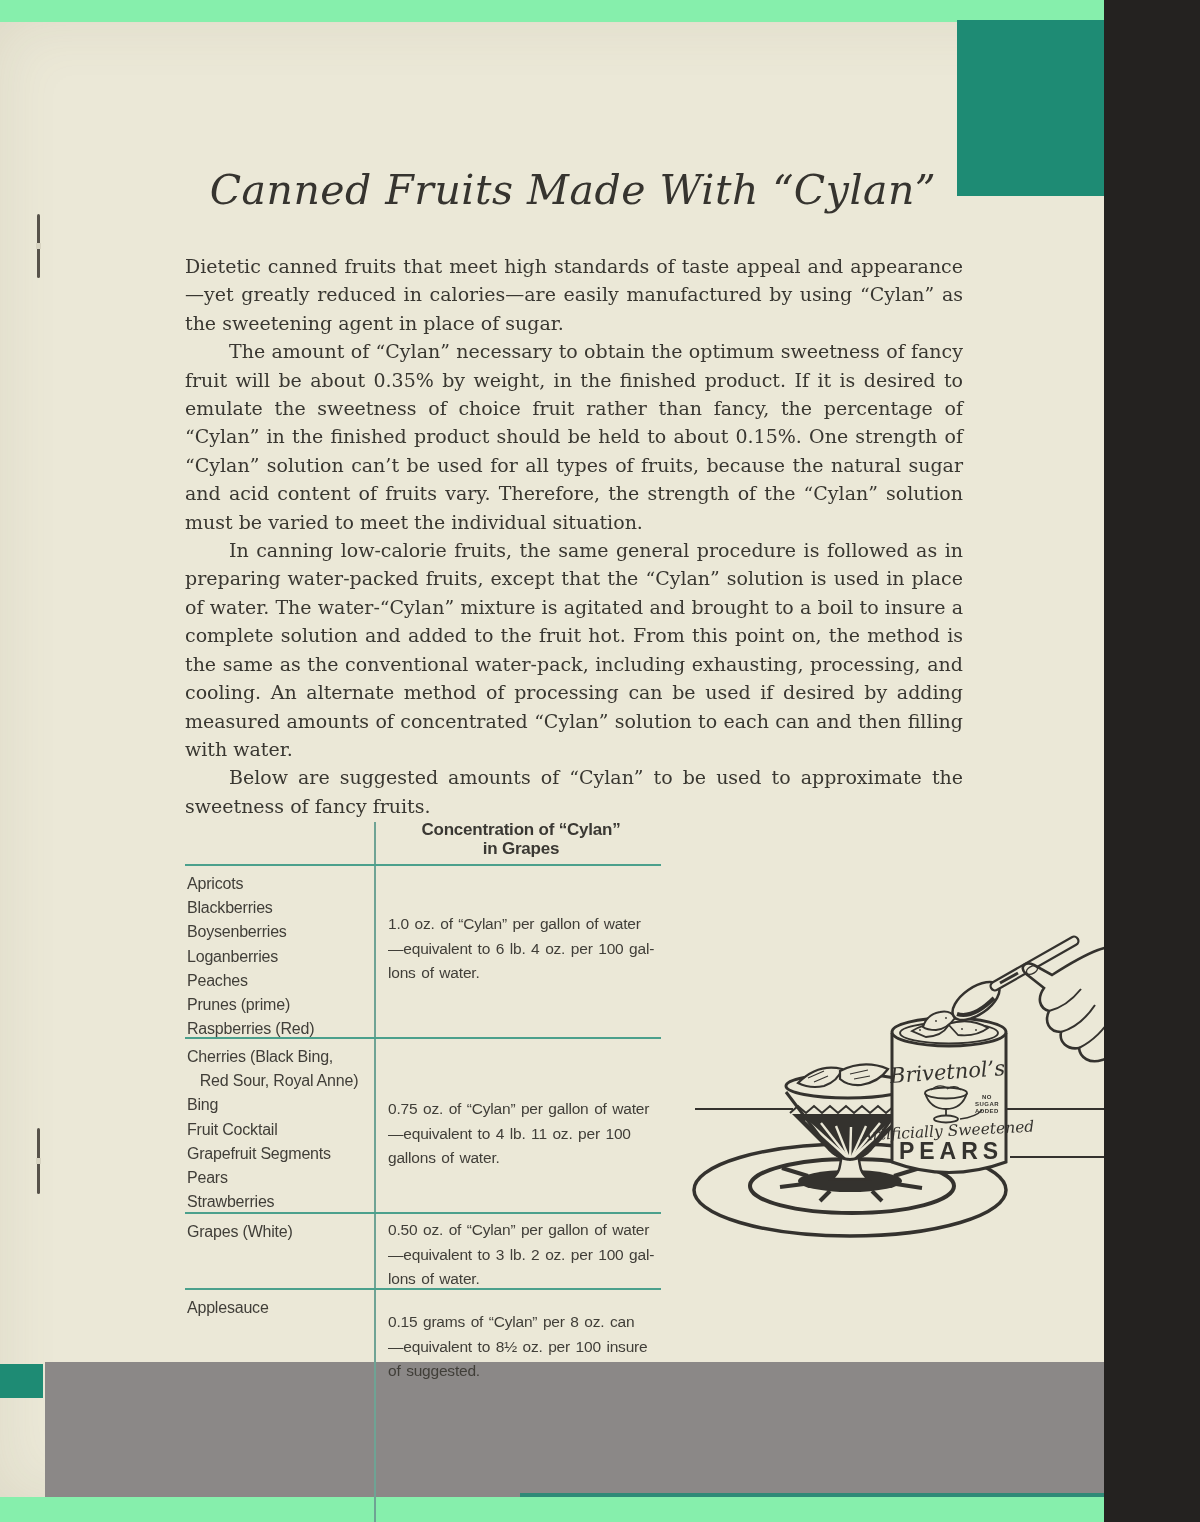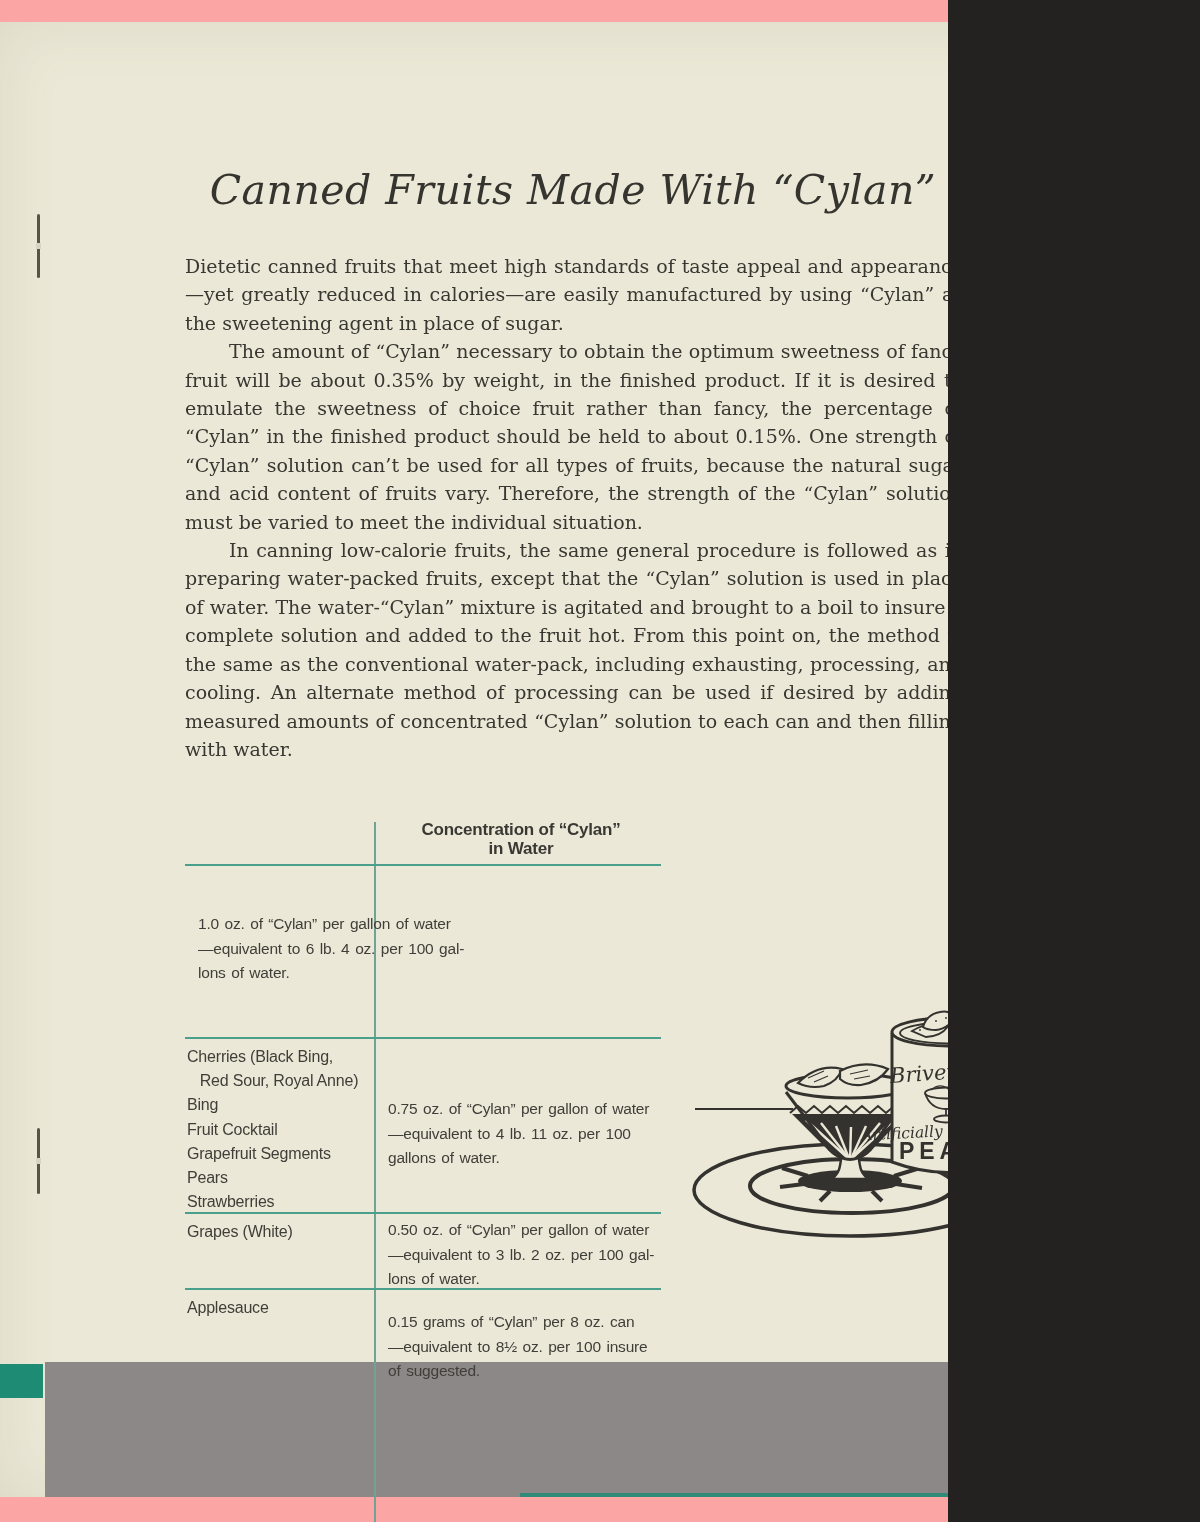--- a/index.html
+++ b/index.html
@@ -1,16 +1,16 @@
 <!DOCTYPE html>
 <html><head>
 <meta charset="utf-8">
 <style>
   html,body{margin:0;padding:0;background:#242220;}
-  .stage{position:relative;width:948px;height:1522px;background:#fca5a5;overflow:hidden;
+  .stage{position:relative;width:1104px;height:1522px;background:#86efac;overflow:hidden;
          font-family:"Liberation Sans",sans-serif;}
   
   .paper{position:absolute;left:0;top:22px;width:1176px;height:1475px;background:#ebe8d7;
          box-shadow:inset 0 0 60px rgba(120,115,80,0.12);}
   
   .teal-block-tr{position:absolute;left:957px;top:20px;width:219px;height:176px;}
   
   .teal-strip-bl{position:absolute;left:0;top:1364px;width:43px;height:34px;}
   .gray-bar{position:absolute;left:45px;top:1362px;width:1131px;height:135px;}
   .teal-edge-r{position:absolute;left:1168px;top:1328px;width:10px;height:169px;}
@@ -60,34 +60,44 @@
 
   <div class="staple" style="top:214px;height:64px;"></div>
   <div class="staple" style="top:1128px;height:66px;"></div>
 
   <div class="title">Canned Fruits Made With “Cylan”</div>
 
   <div class="body-text">
     <p>Dietetic canned fruits that meet high standards of taste appeal and appearance—yet greatly reduced in calories—are easily manufactured by using “Cylan” as the sweetening agent in place of sugar.</p>
     <p class="indent">The amount of “Cylan” necessary to obtain the optimum sweetness of fancy fruit will be about 0.35% by weight, in the finished product. If it is desired to emulate the sweetness of choice fruit rather than fancy, the percentage of “Cylan” in the finished product should be held to about 0.15%. One strength of “Cylan” solution can’t be used for all types of fruits, because the natural sugar and acid content of fruits vary. Therefore, the strength of the “Cylan” solution must be varied to meet the individual situation.</p>
     <p class="indent">In canning low-calorie fruits, the same general procedure is followed as in preparing water-packed fruits, except that the “Cylan” solution is used in place of water. The water-“Cylan” mixture is agitated and brought to a boil to insure a complete solution and added to the fruit hot. From this point on, the method is the same as the conventional water-pack, including exhausting, processing, and cooling. An alternate method of processing can be used if desired by adding measured amounts of concentrated “Cylan” solution to each can and then filling with water.</p>
+    <p class="indent">Below are suggested amounts of “Cylan” to be used to approximate the sweetness of fancy fruits.</p>
   </div>
 
   <div class="ftable">
     <div class="vrule"></div>
     <div class="thead">
       <div>Concentration of “Cylan”</div>
-      <div>in Water</div>
+      <div>in Grapes</div>
     </div>
     <div class="hrule" style="top: 44px; background: rgb(75, 160, 140);"></div>
     <div class="hrule" style="top: 217px; background: rgb(75, 160, 140);"></div>
     <div class="hrule" style="top: 392px; background: rgb(75, 160, 140);"></div>
     <div class="hrule" style="top: 468px; background: rgb(75, 160, 140);"></div>
 
     <div class="trow" style="top:46px;height:171px;">
+      <div class="fruits">
+          <div class="fruit-line">Apricots</div>
+          <div class="fruit-line">Blackberries</div>
+          <div class="fruit-line">Boysenberries</div>
+          <div class="fruit-line">Loganberries</div>
+          <div class="fruit-line">Peaches</div>
+          <div class="fruit-line">Prunes (prime)</div>
+          <div class="fruit-line">Raspberries (Red)</div>
+        </div>
       <div class="conc" style="padding-top:46px;">
           <div class="conc-line">1.0 oz. of “Cylan” per gallon of water</div>
           <div class="conc-line">—equivalent to 6 lb. 4 oz. per 100 gal-</div>
           <div class="conc-line">lons of water.</div>
         </div>
     </div>
     <div class="trow" style="top:219px;height:173px;">
       <div class="fruits">
           <div class="fruit-line">Cherries (Black Bing,</div>
           <div class="fruit-line">   Red Sour, Royal Anne)</div>

